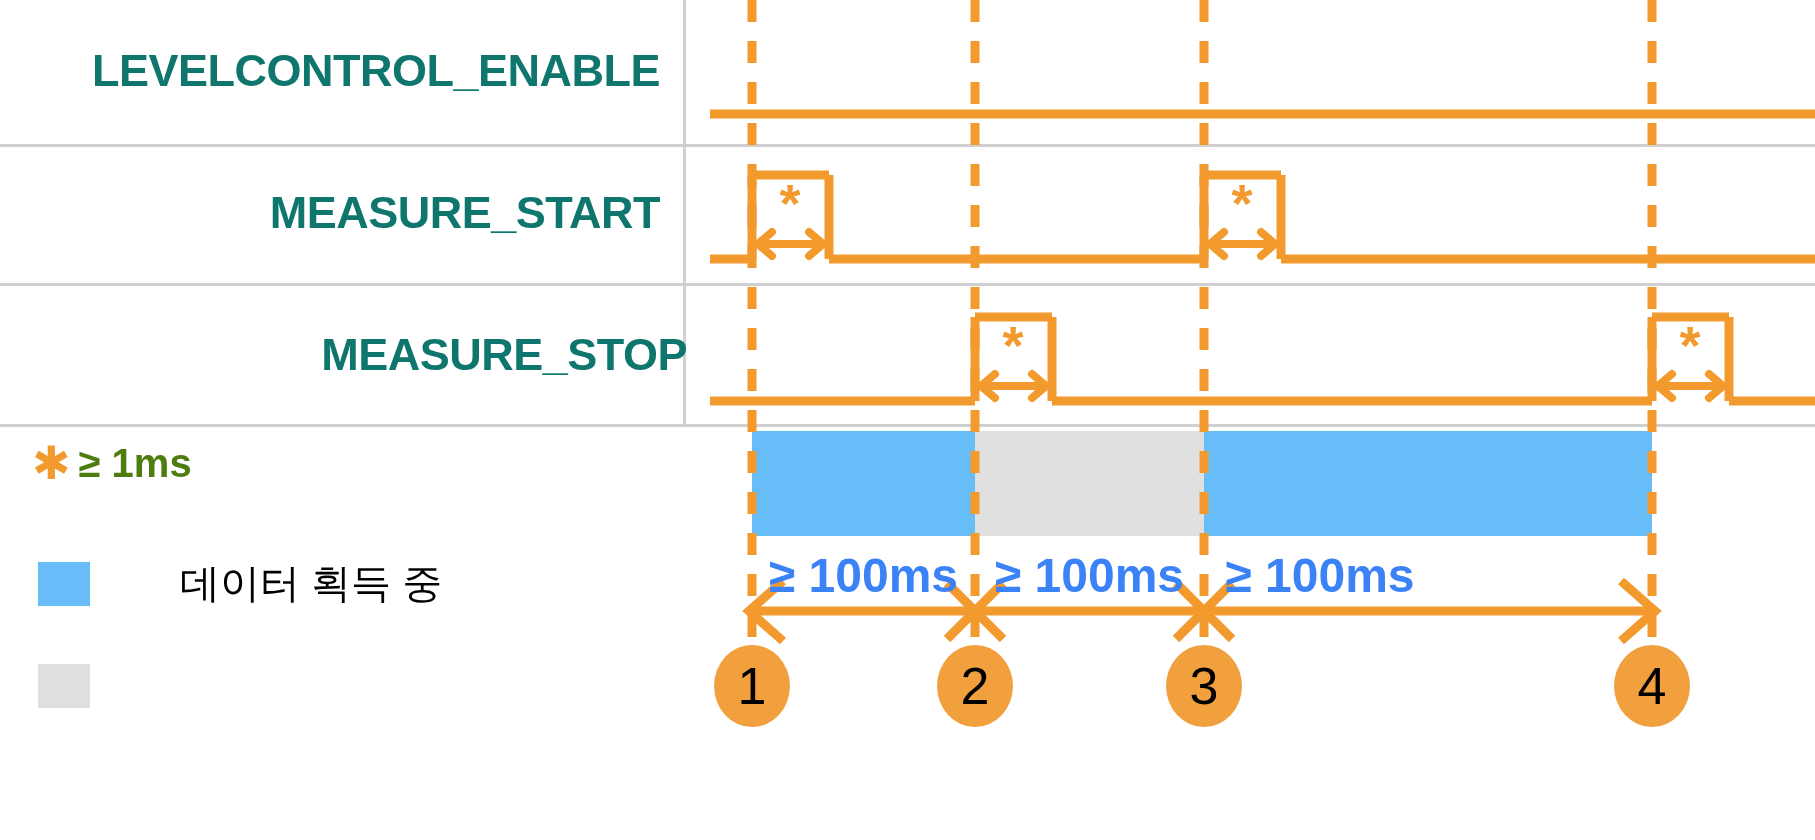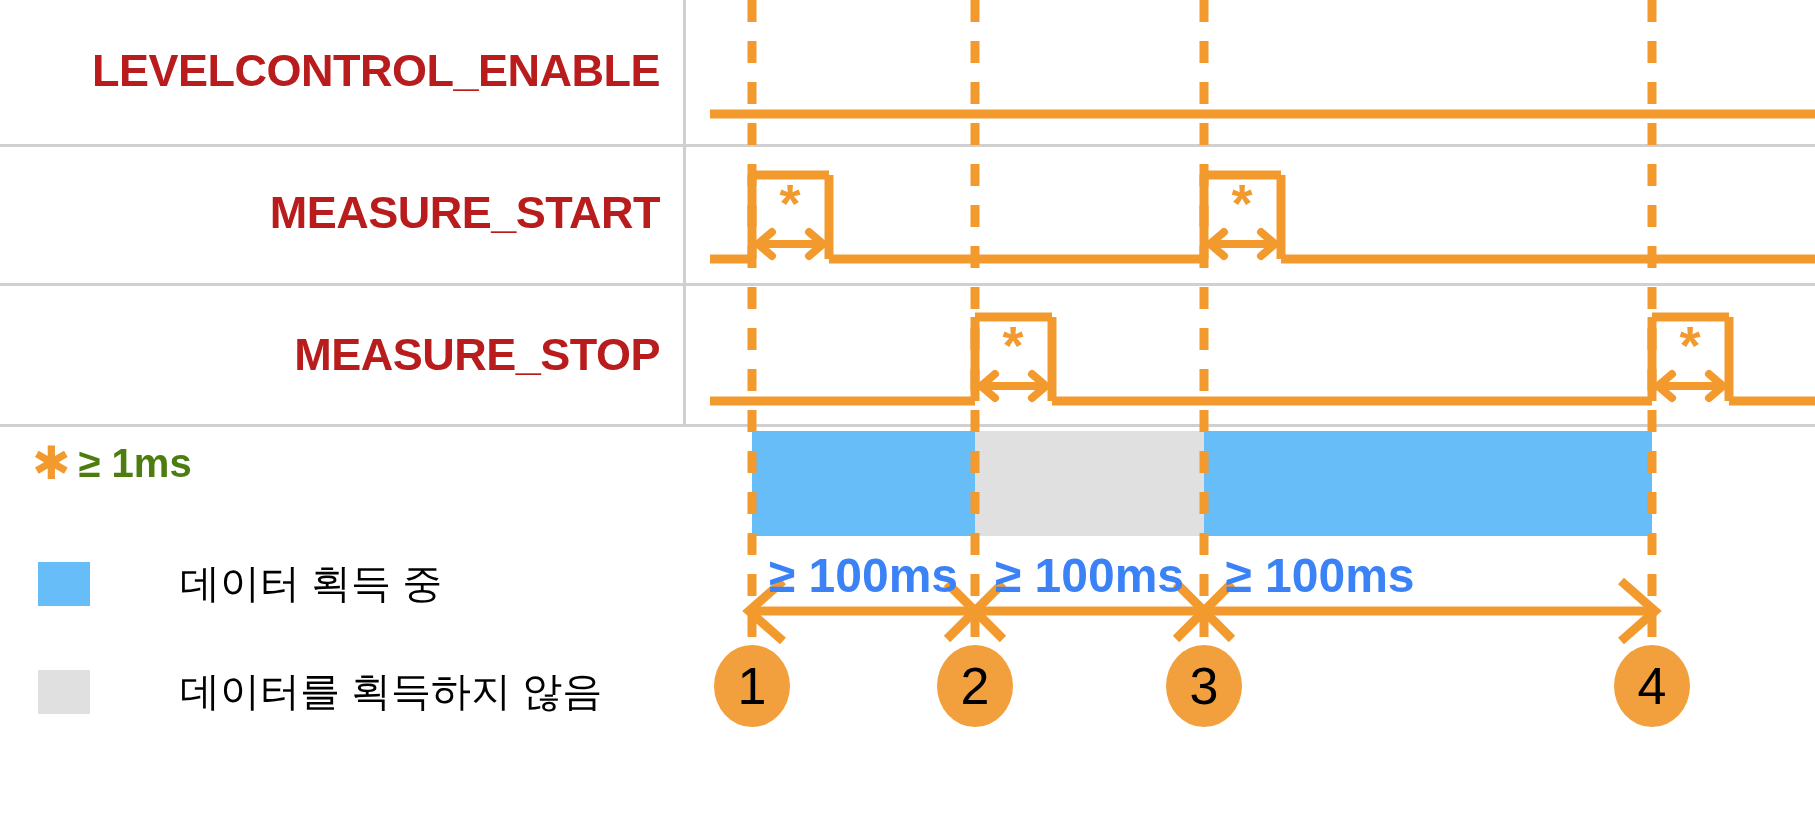--- a/index.html
+++ b/index.html
@@ -25,21 +25,21 @@
   .vsep{
     position:absolute;
     width:3px;
     background:#d0d0d0;
   }
 
   
   .siglabel{
     position:absolute;
     right:1695px;           
-    color:#b91c1c;
+    color:#0f766e;
     font-size:45px;
     font-weight:700;
     letter-spacing:-0.5px;
     white-space:nowrap;
     text-align:right;
     width:660px;
     left:0;
   }
 
   
@@ -115,21 +115,21 @@
 
 <div id="root">
 
   <div class="hsep" style="top:144px; width:1815px;"></div>
   <div class="hsep" style="top:283px; width:1815px;"></div>
   <div class="hsep" style="top:424px; width:1815px;"></div>
   <div class="vsep" style="left:683px; top:0px; height:427px;"></div>
 
   <div class="siglabel" style="top:45px; width:660px;">LEVELCONTROL_ENABLE</div>
   <div class="siglabel" style="top:187px; width:660px;">MEASURE_START</div>
-  <div class="siglabel" style="top:329px; width:660px;">MEASURE_STOP</div>
+  <div class="siglabel" style="top:329px; width:660px;padding-left:27px;">MEASURE_STOP</div>
 
   <svg id="wave" viewBox="0 0 1815 840">
 
     <rect x="752" y="431" width="223" height="105" fill="#67BDF7"></rect>
     <rect x="975" y="431" width="229" height="105" fill="#E0E0E0"></rect>
     <rect x="1204" y="431" width="448" height="105" fill="#67BDF7"></rect>
 
     <g stroke="#F29A2E" stroke-width="9" stroke-dasharray="22 19" fill="none">
       <line x1="752" y1="0" x2="752" y2="648"></line>
       <line x1="975" y1="0" x2="975" y2="648"></line>
@@ -235,16 +235,15 @@
     <span class="legend-text">≥ 1ms</span>
   </div>
 
   <div class="legend-row" style="left:38px; top:556px;">
     <span class="swatch acq"></span>
     <span class="legend-korean">데이터 획득 중</span>
   </div>
 
   <div class="legend-row" style="left:38px; top:664px;">
     <span class="swatch noacq"></span>
-    <span class="legend-korean">데이터를 획득하지 않음</span>
   </div>
 
 </div>
 
 </body></html>

